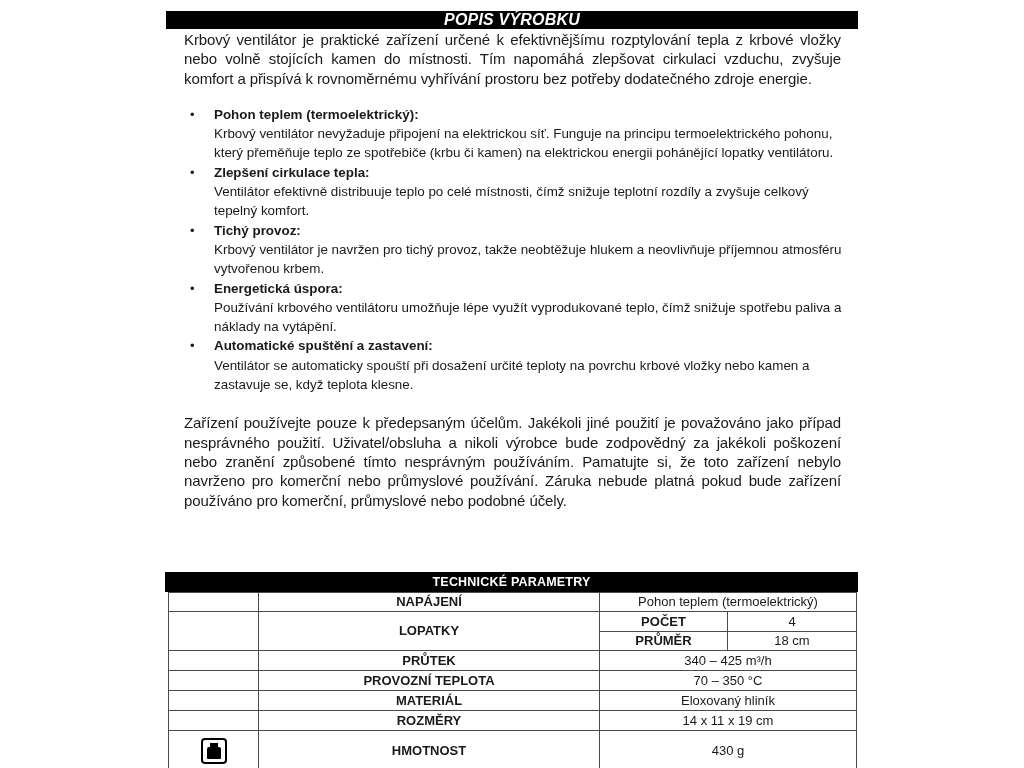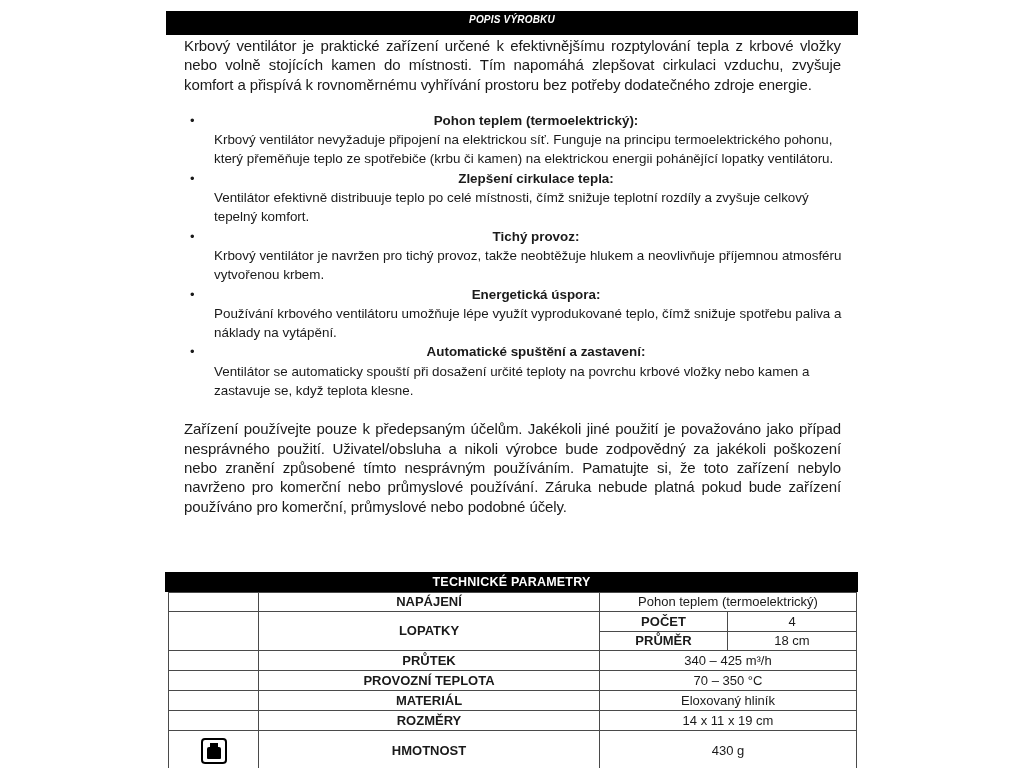--- a/index.html
+++ b/index.html
@@ -1,29 +1,29 @@
 <!DOCTYPE html>
 <html><head>
 <meta charset="utf-8">
 <style>
   html, body { margin: 0; padding: 0; background: #ffffff; }
   body { width: 1024px; height: 768px; overflow: hidden; position: relative;
          font-family: "Liberation Sans", "DejaVu Sans", sans-serif; color: #1a1a1a; }
   .page { position: absolute; left: 166px; top: 11px; width: 692px; }
   .bar { background: #000; color: #fff; font-weight: bold; text-align: center;
-         font-size: 10px; height: 24px; line-height: 18px; letter-spacing: 0.2px; }
+         font-size: 16px; height: 18px; line-height: 18px; letter-spacing: 0.2px; }
   .bar.italic { font-style: italic; }
   .para { font-size: 15px; line-height: 19.3px; margin: 17px; padding-left: 1px; letter-spacing: -0.1px; }
   .justify { text-align: justify; text-align-last: left; }
   .intro { margin-top: 1px; }
   .props-title { font-weight: bold; font-size: 13.4px; margin-top: 19px; line-height: 19.3px; }
   ul.props { list-style: none; margin: 0; padding: 0; }
   ul.props li { position: relative; padding-left: 48px; }
   .bullet { position: absolute; left: 24px; top: 0; font-size: 13px; line-height: 19.3px; }
-  .prop-label { font-weight: bold; font-size: 13.4px; line-height: 19.3px; display: block; text-align: center; }
+  .prop-label { font-weight: bold; font-size: 13.4px; line-height: 19.3px; display: block; }
   .prop-desc { font-size: 13.4px; line-height: 19.3px; display: block; padding-right: 4px; }
   .notice { margin-top: 19px; }
 
   .tech { position: absolute; left: 165px; top: 572px; width: 693px; }
   .tech .bar { height: 20px; line-height: 20px; font-size: 12.5px; }
   table.params { border-collapse: collapse; width: 688px; margin-left: 3px; table-layout: fixed;
                  font-size: 13px; }
   table.params td { border: 1.5px solid #4a4a4a; text-align: center; padding: 0; height: 18px;
                     line-height: 18px; }
   table.params td.name { font-weight: bold; }

